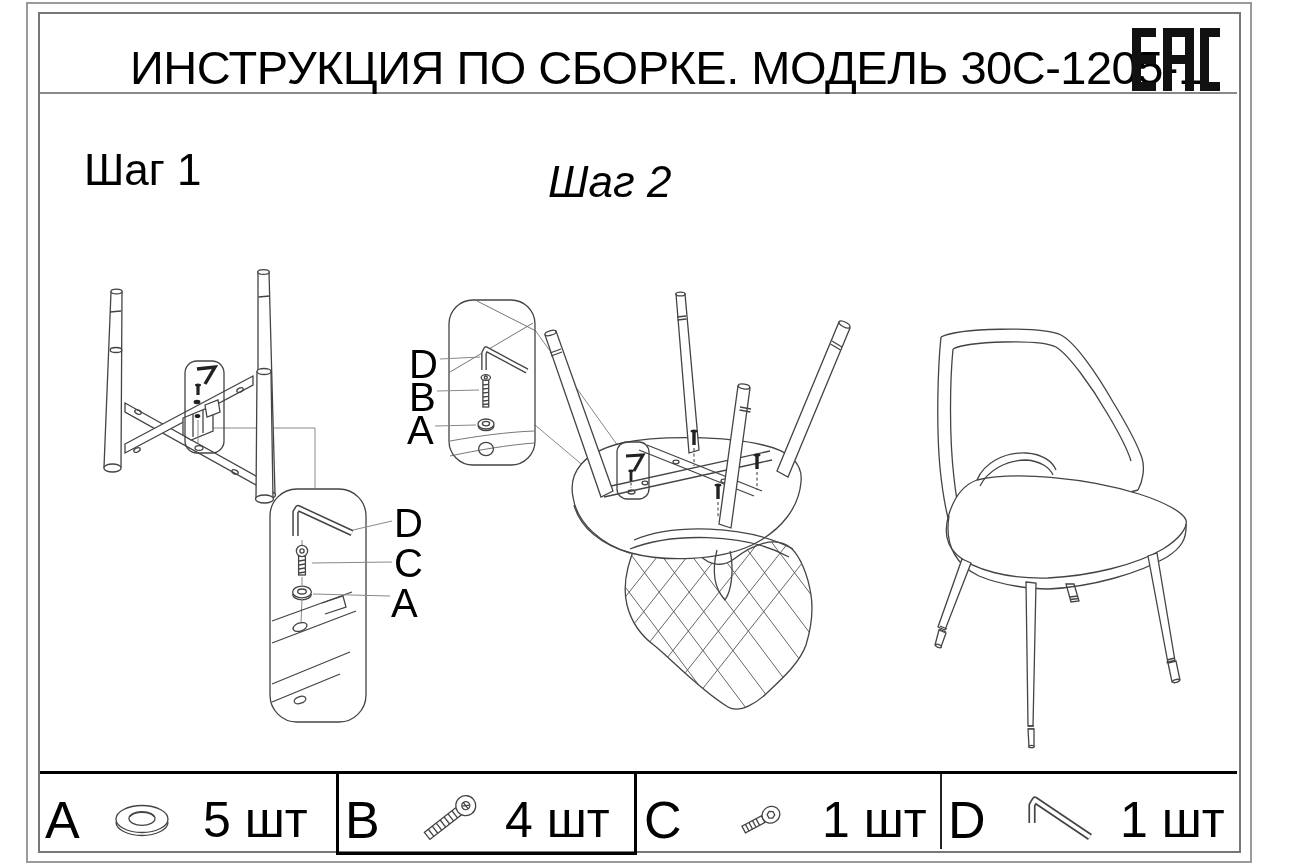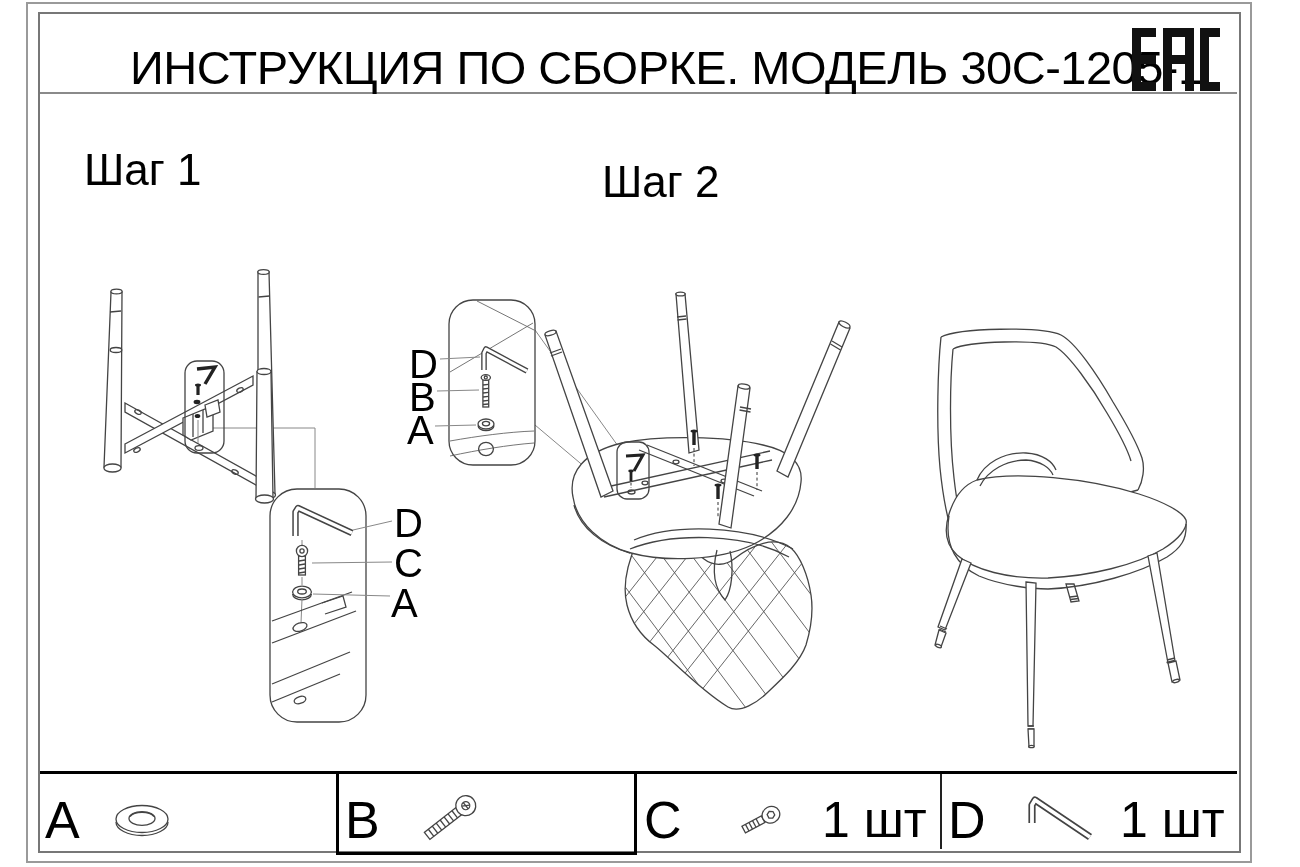--- a/index.html
+++ b/index.html
@@ -42,21 +42,21 @@
         <rect x="53" y="1" width="9" height="63"></rect>
       <rect x="31" y="1" width="31" height="9"></rect>
         <rect x="40" y="28" width="13" height="9"></rect>
       <rect x="68" y="1" width="9" height="63"></rect>
         <rect x="77" y="1" width="11" height="9"></rect>
       <rect x="77" y="55" width="11" height="9"></rect>
     </g>
   </svg>
 
   <div class="abs step-label" style="left:84px;top:148px;">Шаг 1</div>
-  <div class="abs step-label" style="left:602px;top:160px;">Шаг 2</div>
+  <div class="abs step-label" style="left:548px;top:160px;font-style:italic;">Шаг 2</div>
 
   <svg class="abs" style="left:0;top:0;" width="1300" height="867" viewBox="0 0 1300 867">
     <defs>
       <clipPath id="quiltClip">
         <path d="M637,542 C628,562 622,585 627,605 C632,625 644,638 655,646 C670,658 700,690 728,707
                  C740,714 758,702 768,692 C784,677 800,662 806,645 C812,625 813,608 811,595
                  C808,575 800,556 791,548 C775,535 752,545 734,559 C726,565 714,567 704,559
                  C690,548 662,530 637,542 Z"></path>
       </clipPath>
     </defs>
@@ -332,38 +332,40 @@
 
   <div class="abs part-letter" style="left:45px;top:794px;">A</div>
   <svg class="abs" style="left:112px;top:800px;" width="62" height="42" viewBox="0 0 62 42">
     <g class="lineart" stroke-width="1.5">
       <ellipse cx="30" cy="19" rx="26" ry="13.5" fill="#fff"></ellipse>
       <path d="M4,22 A26,13.5 0 0 0 56,22"></path>
       <ellipse cx="30" cy="18.5" rx="13" ry="6.8" fill="#fff"></ellipse>
       <path d="M18,16.5 A13,6.8 0 0 1 42,16.5"></path>
     </g>
   </svg>
+  <div class="abs part-qty" style="left:203px;top:795px;">5 шт</div>
 
   <div class="abs part-letter" style="left:345px;top:794px;">B</div>
   <svg class="abs" style="left:413px;top:788px;" width="74" height="60" viewBox="0 0 74 60">
     <g transform="rotate(-38 37 30)" class="lineart" stroke-width="1.4">
       <rect x="8" y="25.5" width="42" height="9" fill="#fff"></rect>
       <line x1="13" y1="25.5" x2="13" y2="34.5"></line>
         <line x1="18" y1="25.5" x2="18" y2="34.5"></line>
       <line x1="23" y1="25.5" x2="23" y2="34.5"></line>
         <line x1="28" y1="25.5" x2="28" y2="34.5"></line>
       <line x1="33" y1="25.5" x2="33" y2="34.5"></line>
         <line x1="38" y1="25.5" x2="38" y2="34.5"></line>
       <line x1="43" y1="25.5" x2="43" y2="34.5"></line>
       <circle cx="57" cy="30" r="10" fill="#fff"></circle>
       <circle cx="57" cy="30" r="4"></circle>
       <line x1="57" y1="26" x2="57" y2="34"></line>
         <line x1="53.6" y1="28" x2="60.4" y2="32"></line>
     </g>
   </svg>
+  <div class="abs part-qty" style="left:505px;top:795px;">4 шт</div>
 
   <div class="abs part-letter" style="left:644px;top:794px;">C</div>
   <svg class="abs" style="left:735px;top:798px;" width="56" height="42" viewBox="0 0 56 42">
     <g transform="rotate(-28 28 21)" class="lineart" stroke-width="1.3">
       <rect x="6" y="17.5" width="22" height="7.5" fill="#fff"></rect>
       <line x1="10" y1="17.5" x2="10" y2="25"></line>
         <line x1="14" y1="17.5" x2="14" y2="25"></line>
       <line x1="18" y1="17.5" x2="18" y2="25"></line>
         <line x1="22" y1="17.5" x2="22" y2="25"></line>
       <ellipse cx="37" cy="21" rx="9" ry="8.2" fill="#fff"></ellipse>

